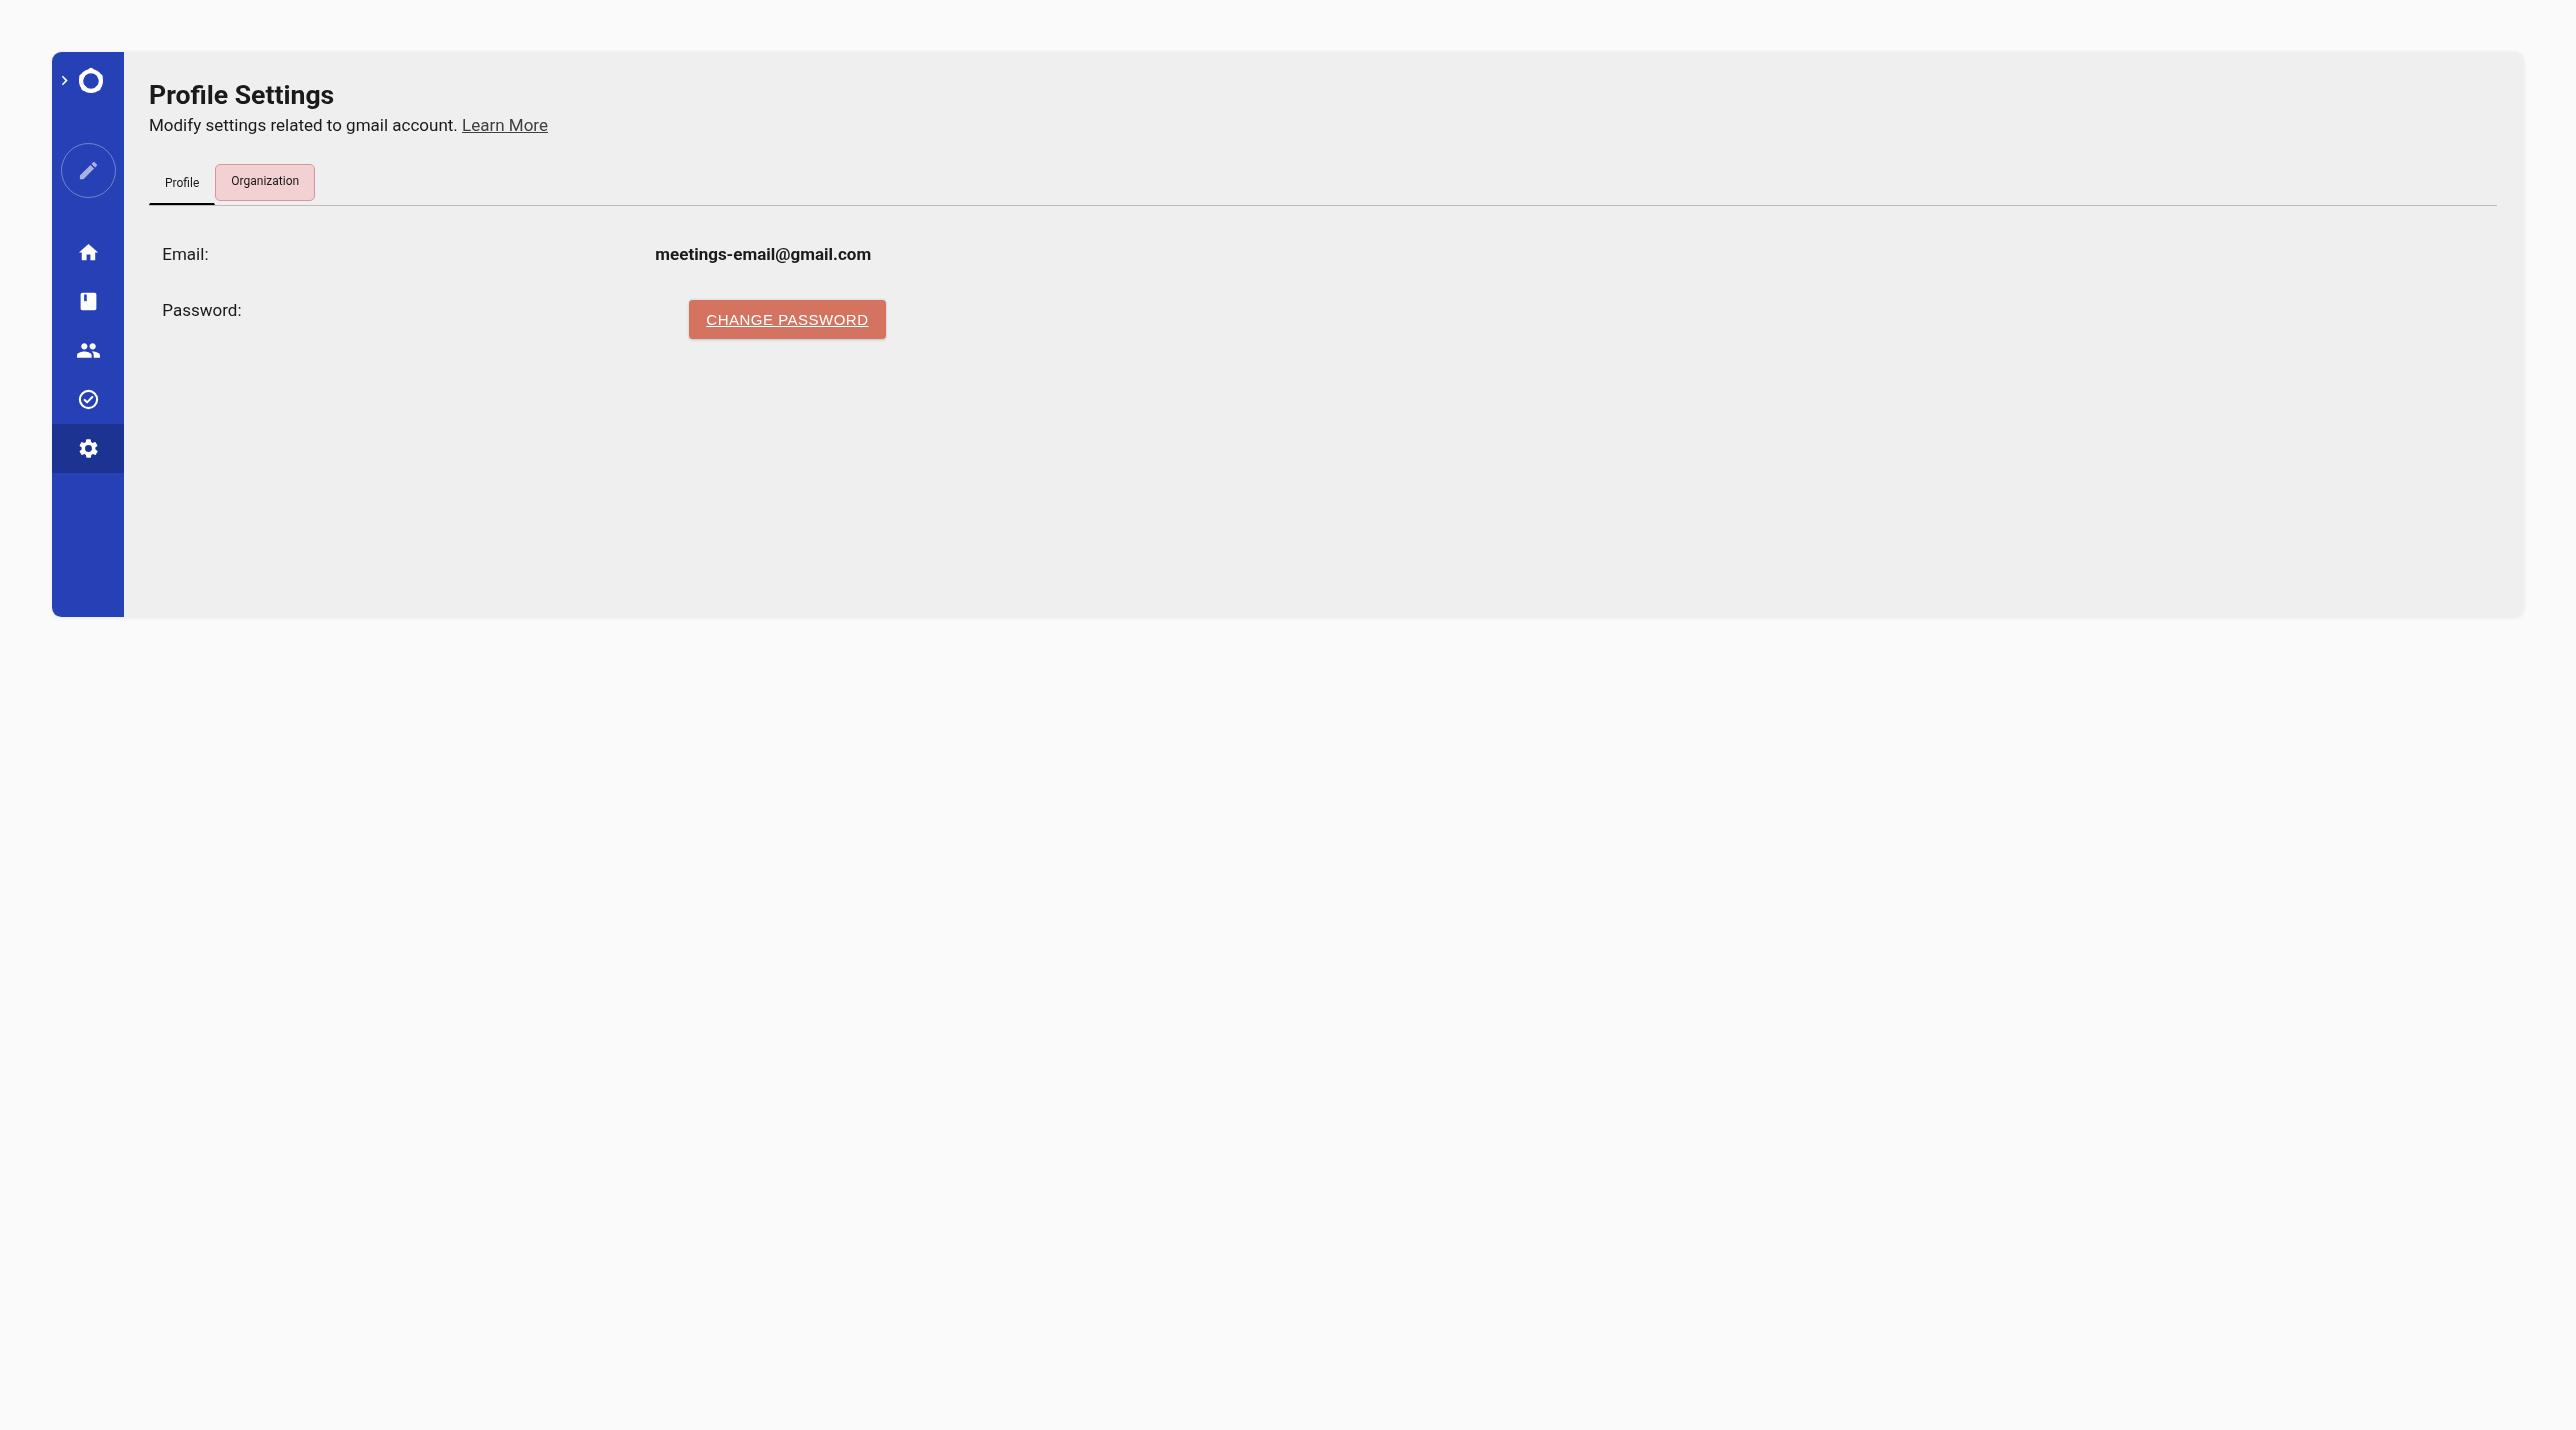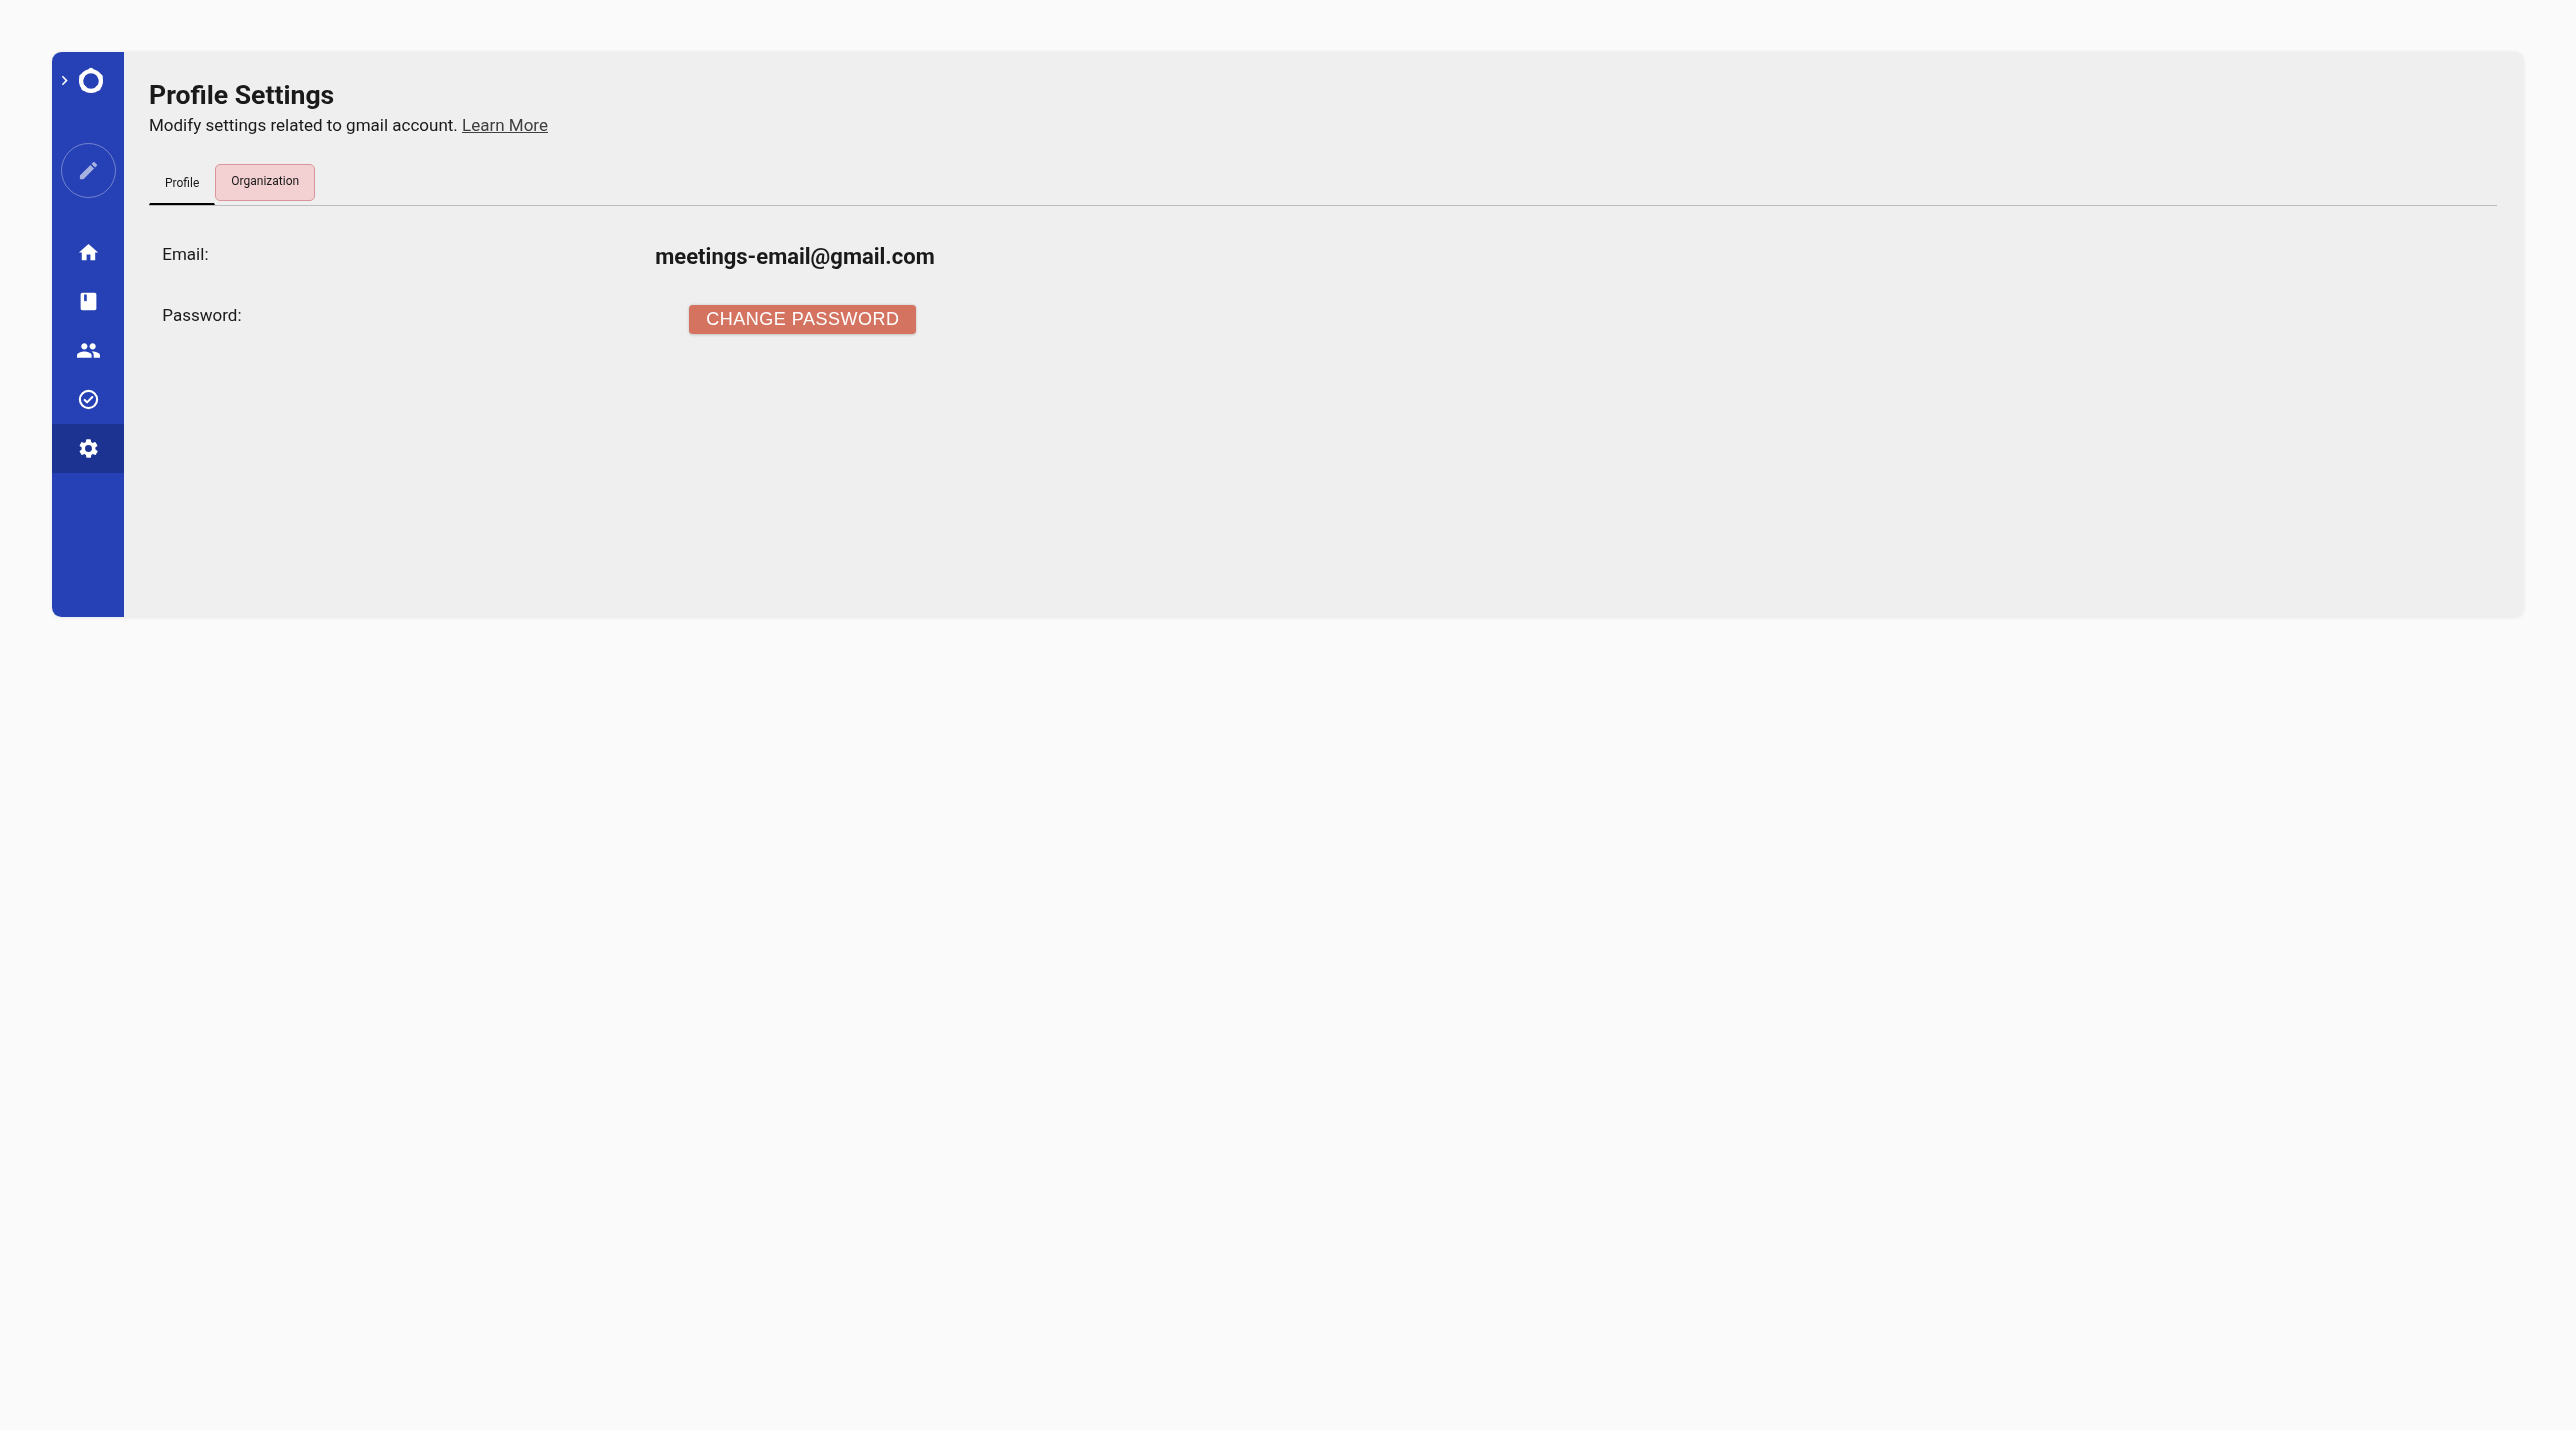--- a/index.html
+++ b/index.html
@@ -130,36 +130,37 @@
       display: flex;
       margin-bottom: 36px;
       gap: 18px;
     }
     .field-label {
       font-size: 17px;
       color: #1a1a1a;
       width: 475px;
     }
     .field-value {
-      font-size: 22px;
+      font-size: 17px;
       font-weight: 700;
       color: #1a1a1a;
     }
     .change-password-btn {
       background: #d47360;
       color: #fff;
       border: none;
-      padding: 4px 17px;
-      font-size: 18px;
+      padding: 11px 17px;
+      font-size: 15px;
       font-weight: 500;
       letter-spacing: 0.5px;
       border-radius: 3.8px;
       cursor: pointer;
       box-shadow: 0 0.9px 2.8px rgba(0,0,0,0.2);
       margin-left: 34px;
+      text-decoration: underline;
     }
     svg {
       display: block;
     }
   </style>
 </head>
 <body>
 
 <div class="app-container">
   <div class="sidebar">

